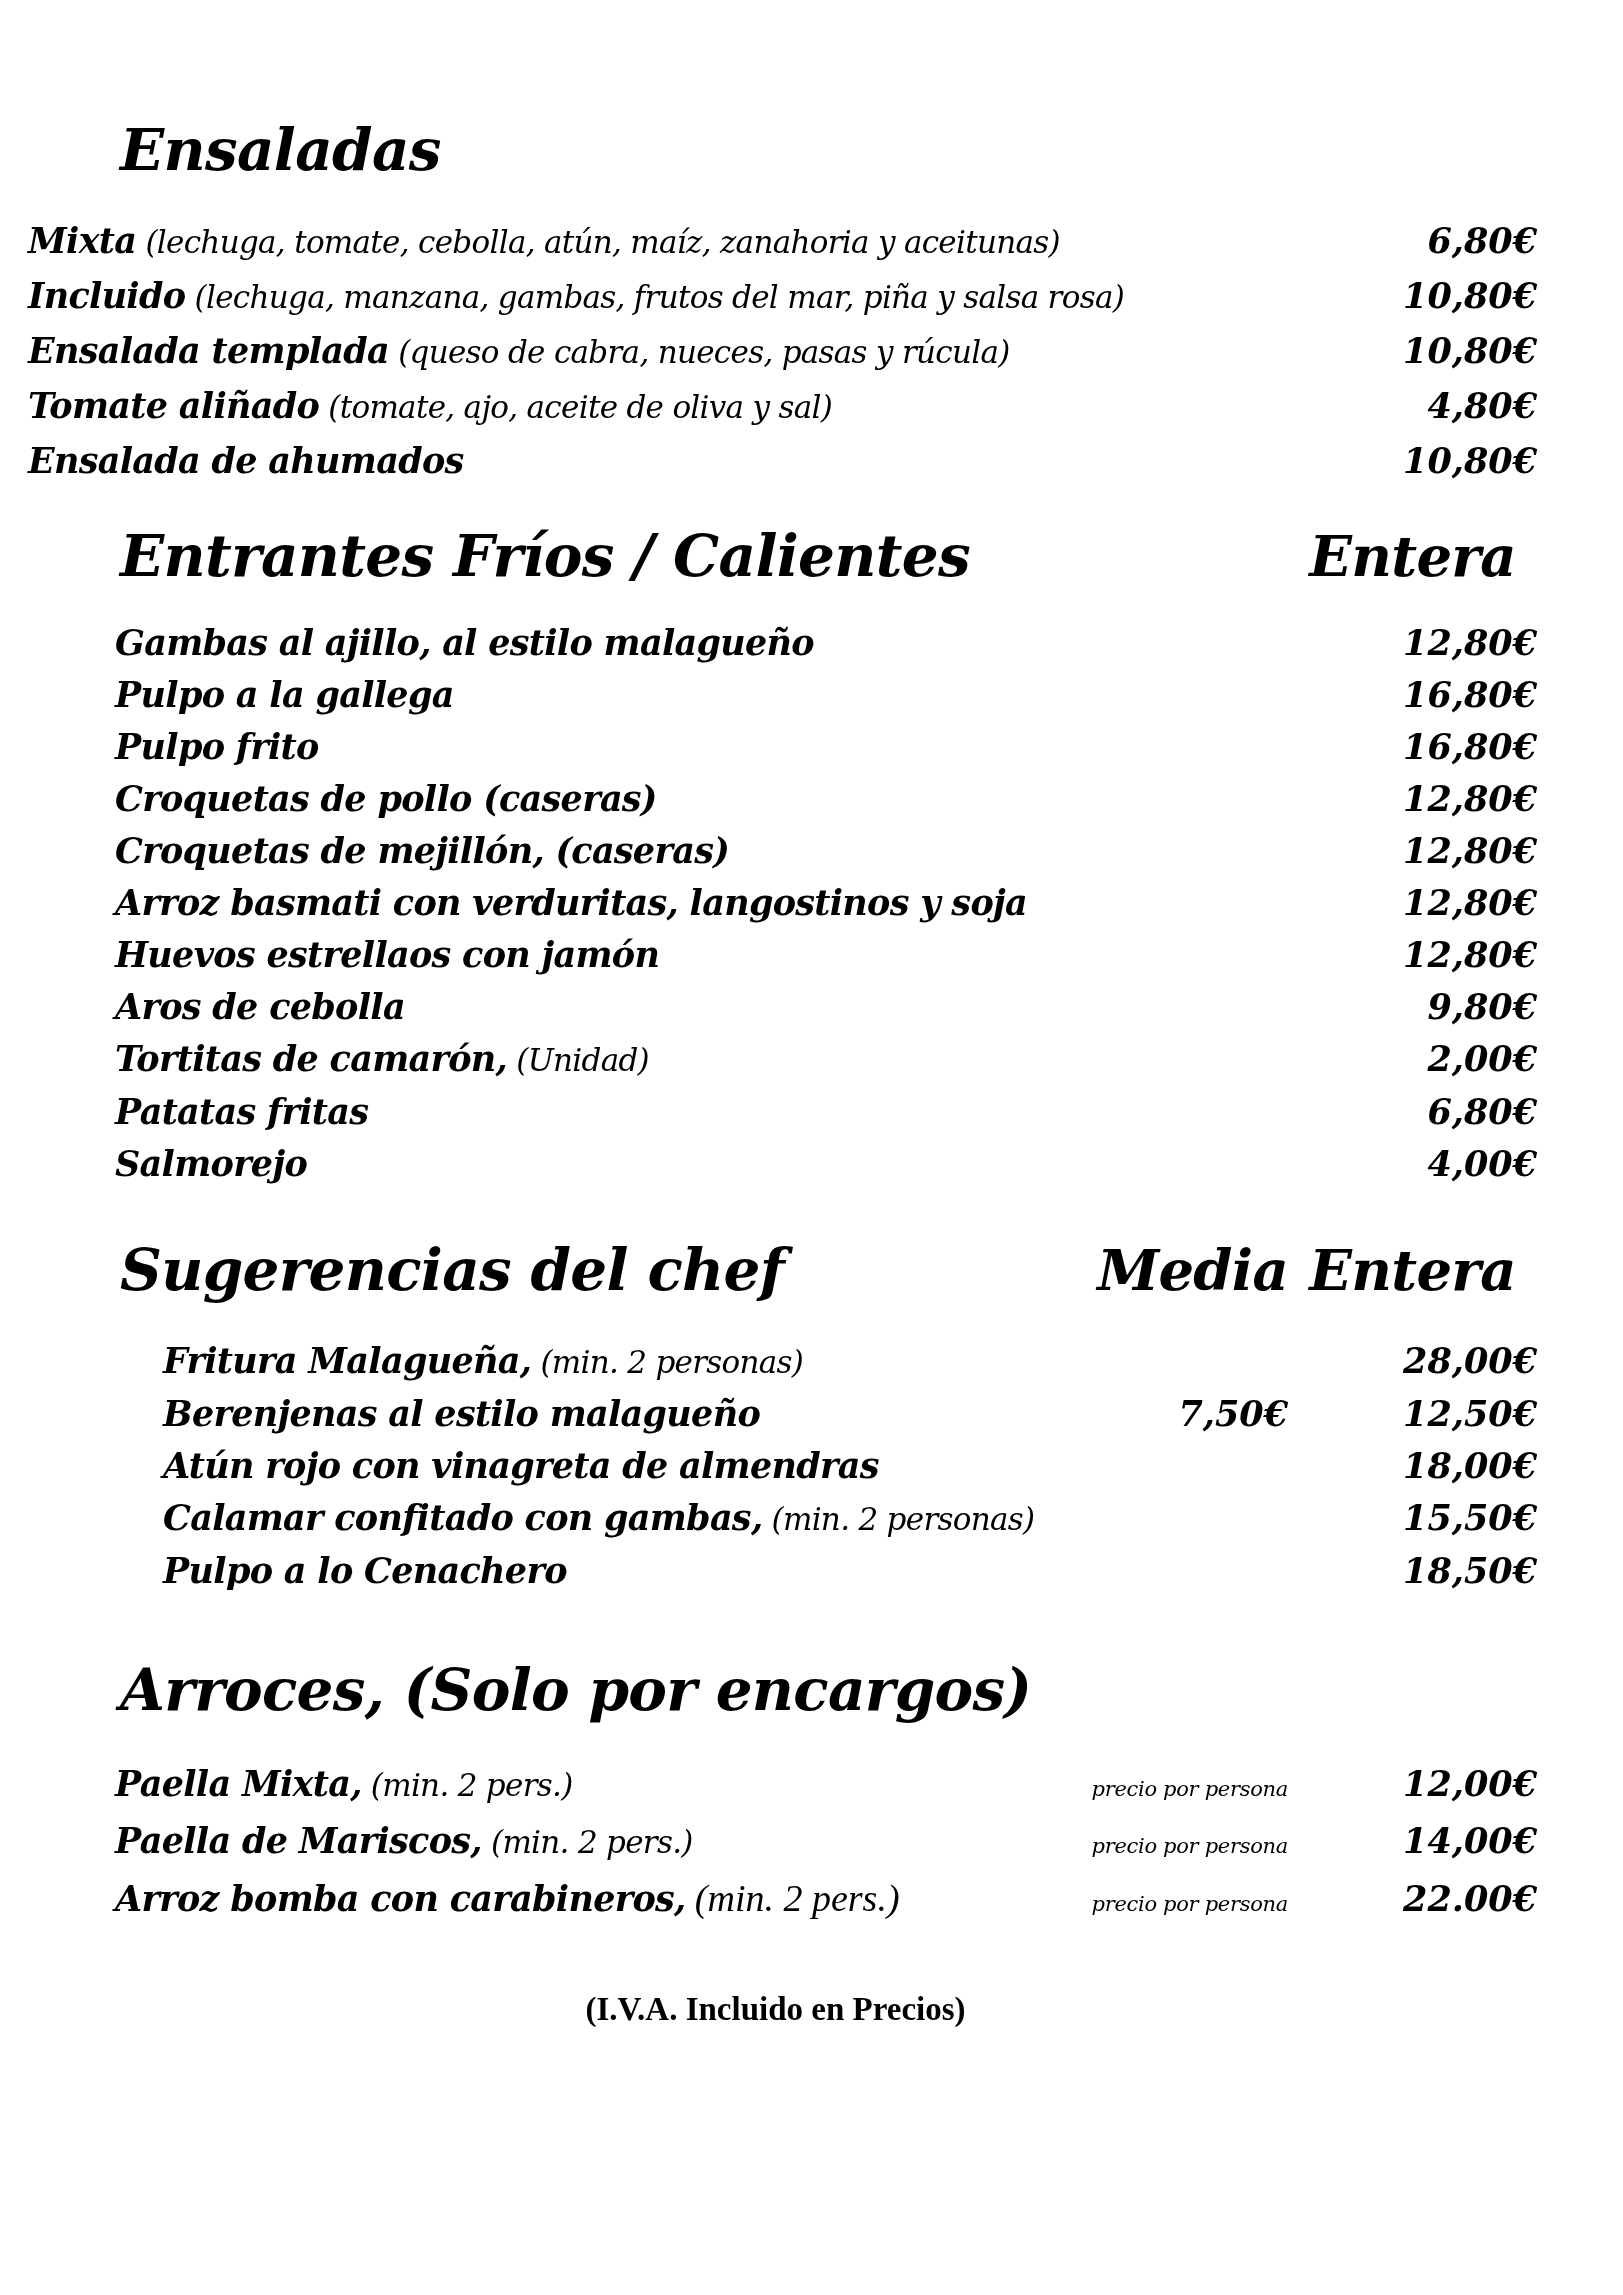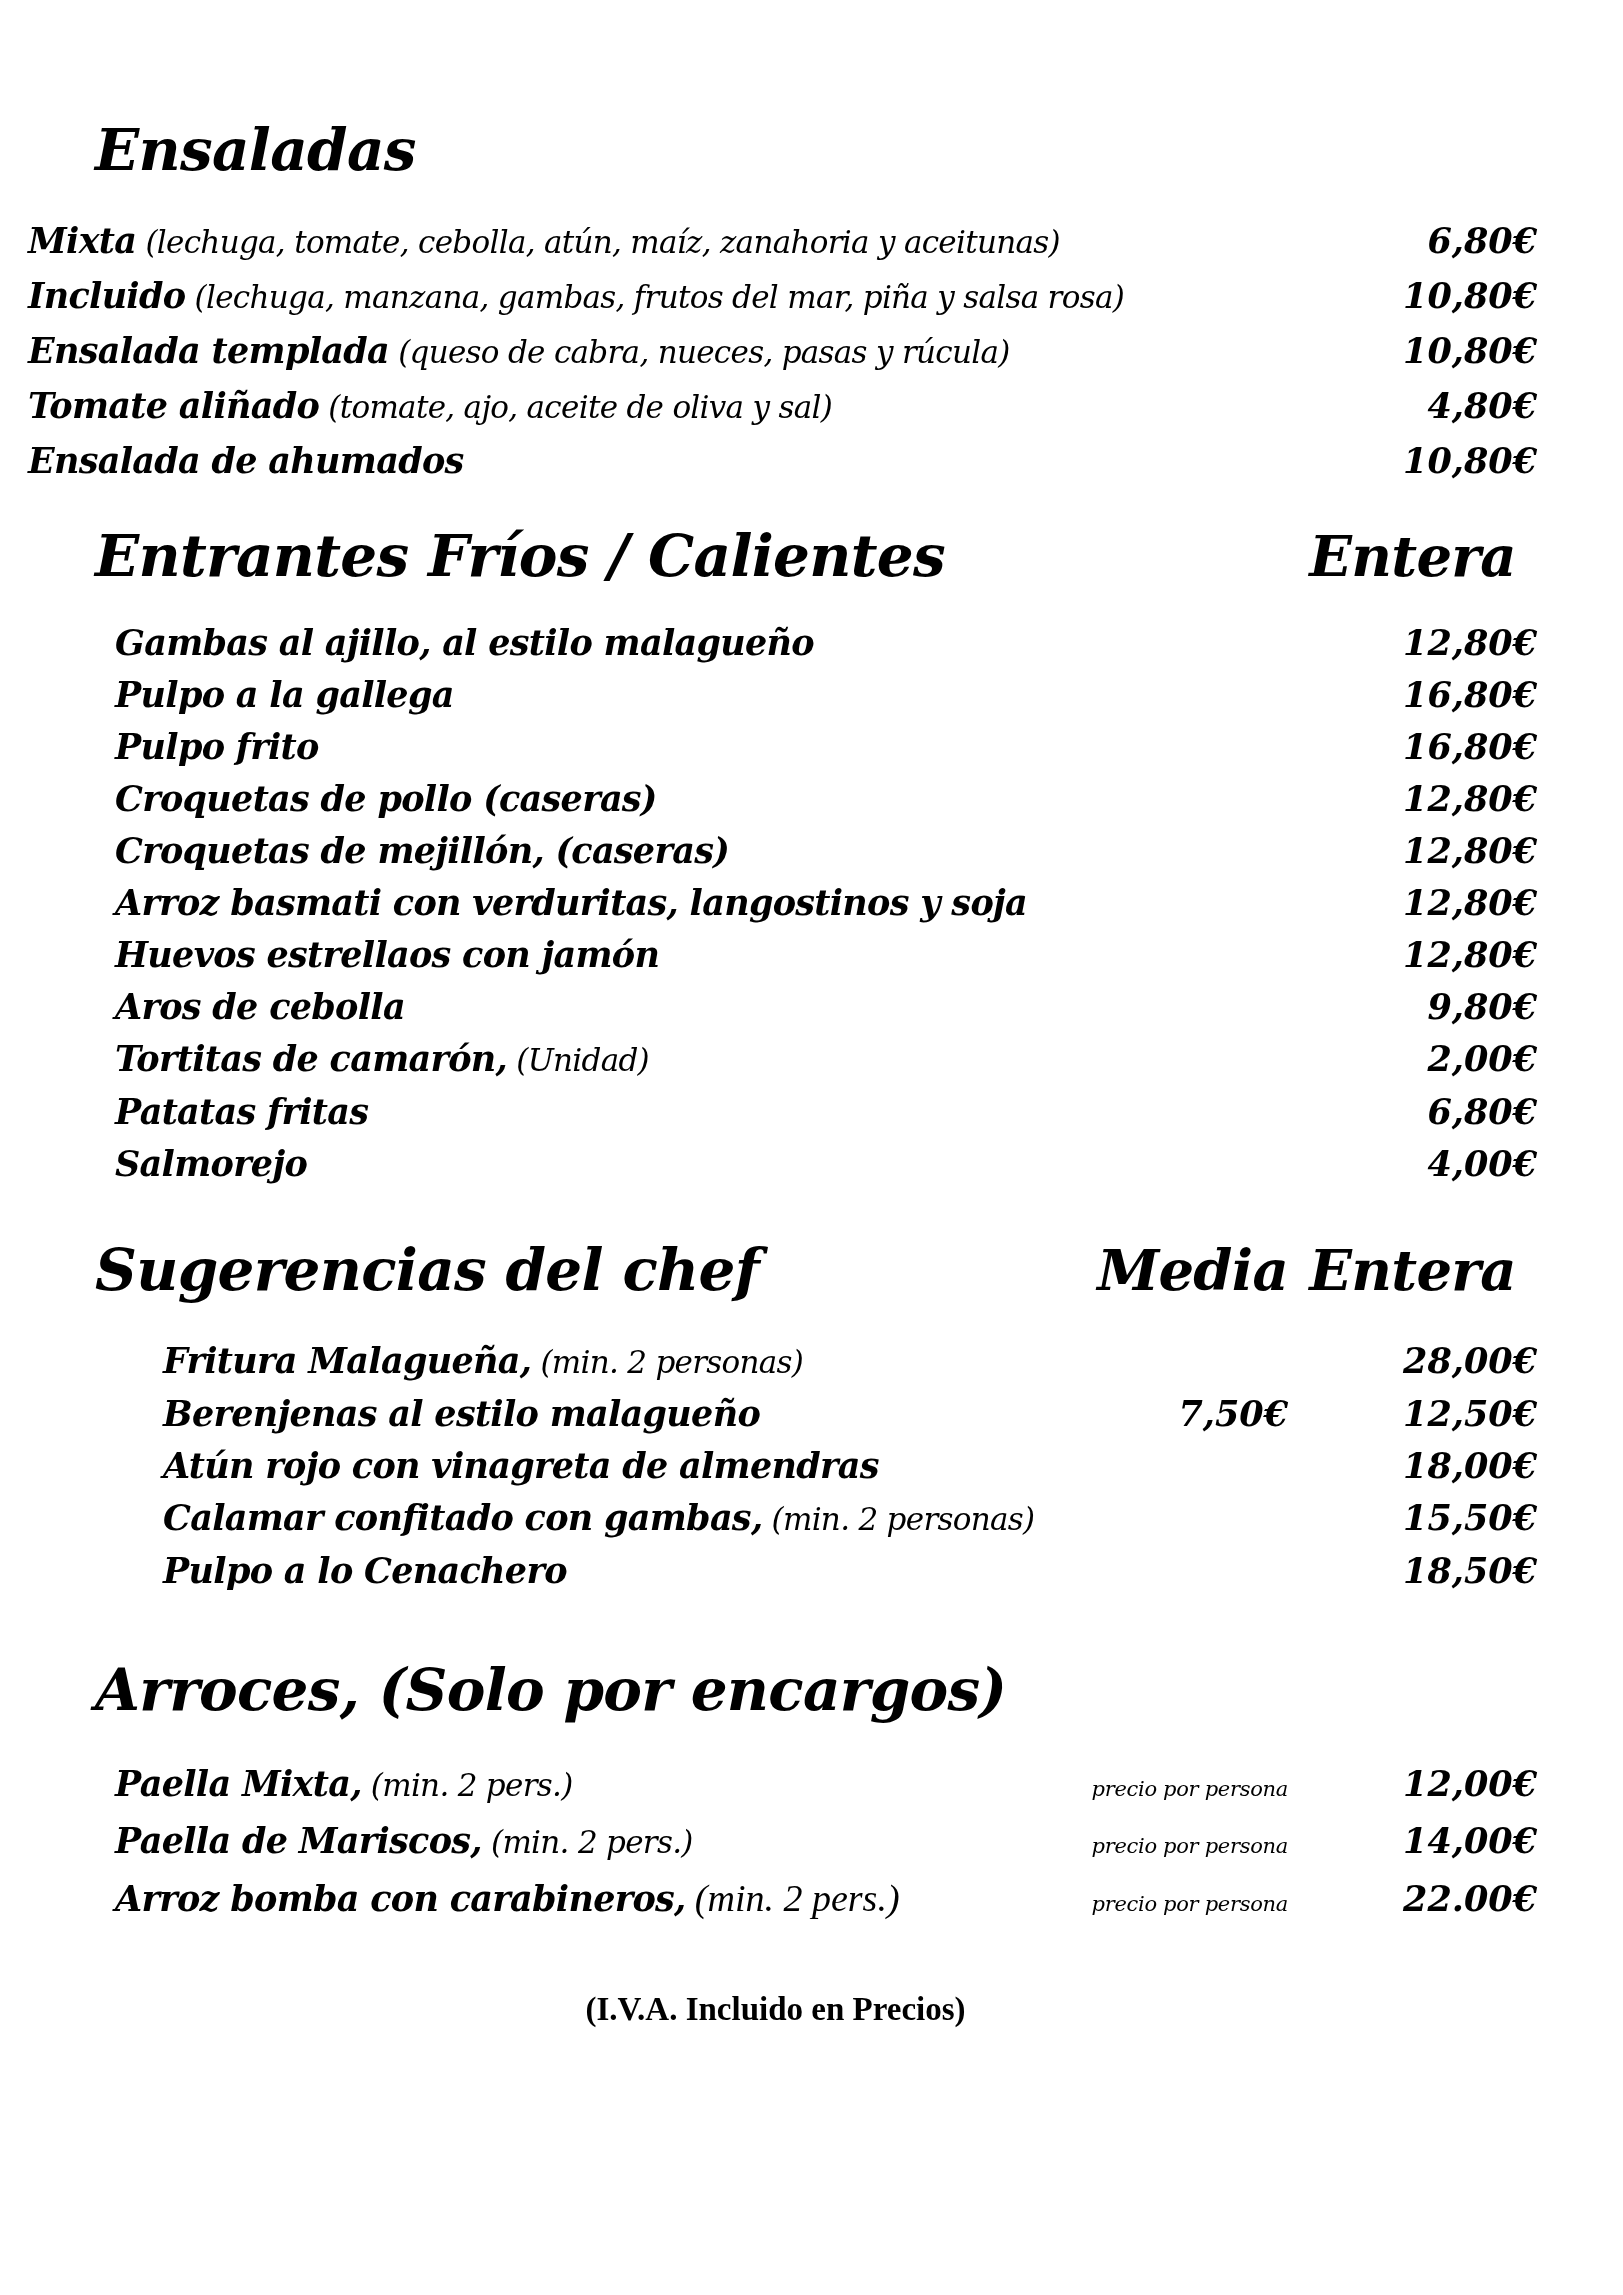--- a/index.html
+++ b/index.html
@@ -15,21 +15,21 @@
   .menu-section { display: block; }
   .s0 { margin-top: 111px; }
   .s1 { margin-top: 29px; }
   .s2 { margin-top: 41px; }
   .s3 { margin-top: 54px; }
 
   .sec-row {
     display: grid;
     grid-template-columns: 1fr auto 249px;
     align-items: baseline;
-    margin-left: 95px;
+    margin-left: 120px;
     margin-right: 86px;
     line-height: 79px;
     white-space: nowrap;
   }
   .sec-title {
     margin: 0;
     font-size: 58px;
     font-weight: bold;
     font-style: italic;
     letter-spacing: -0.7px;

